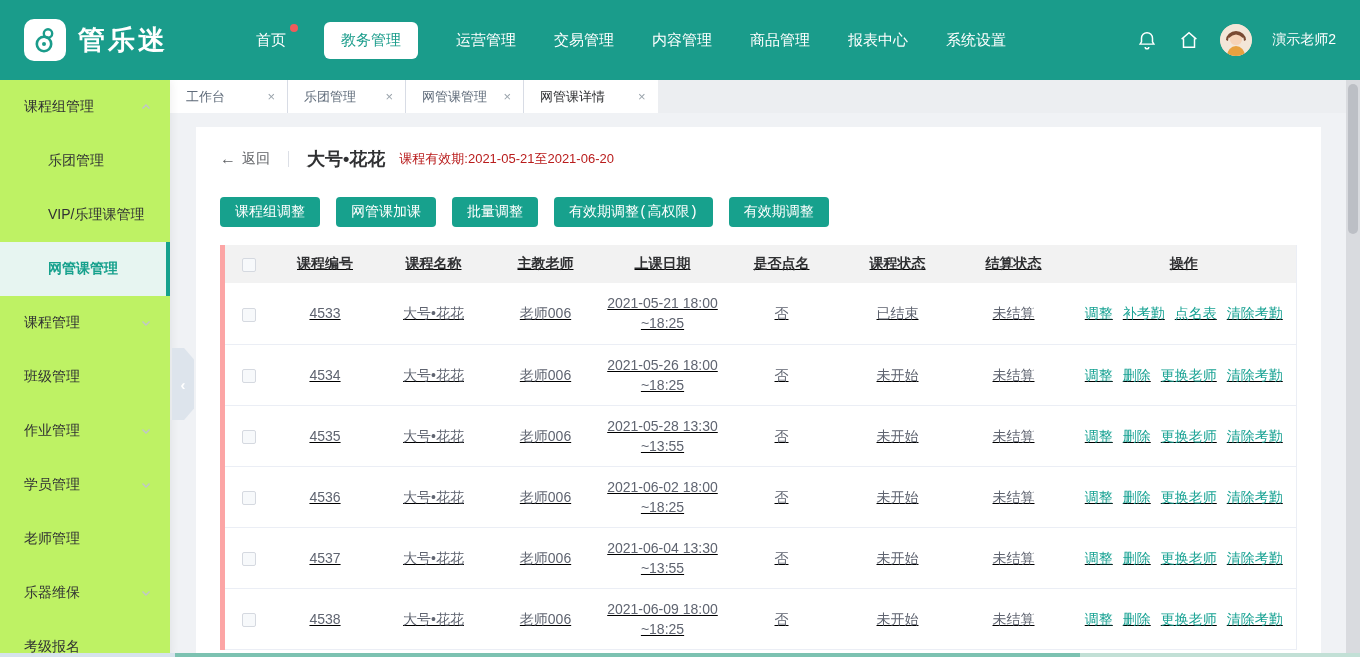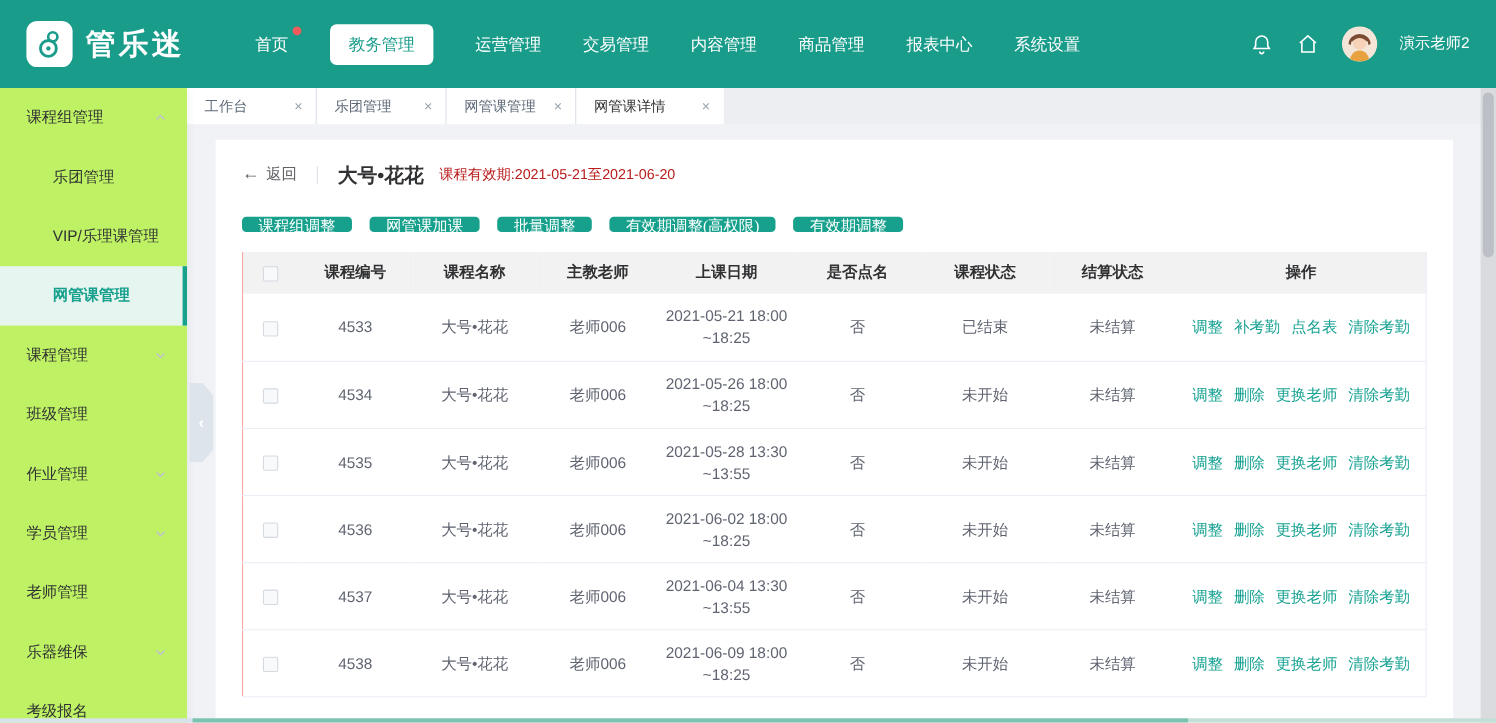--- a/index.html
+++ b/index.html
@@ -5,21 +5,21 @@
   * { margin:0; padding:0; box-sizing:border-box; }
   html,body { width:1360px; height:657px; overflow:hidden; }
   body { font-family:"Liberation Sans","DejaVu Sans",sans-serif; position:relative; background:#f0f2f5; }
 
   
   .topbar { position:absolute; left:0; top:0; width:1360px; height:80px; background:#1a9c8b;
             display:flex; align-items:center; padding:0 24px; z-index:20;gap:20px; }
   .brand { display:flex; align-items:center; gap:12px; cursor:pointer; }
   .logo-box { width:42px; height:42px; background:#fff; border-radius:10px; display:flex; align-items:center; justify-content:center; }
   .brand-text { color:#fff; font-size:27px; font-weight:bold; letter-spacing:3px; }
-  .nav { display:flex; align-items:center; margin-left:44px; gap:38px; }
+  .nav { display:flex; align-items:center; margin-left:68px; gap:38px; }
   .nav-item { position:relative; color:#fff; font-size:15px; cursor:pointer; white-space:nowrap; }
   .nav-item.active { background:#fff; color:#1a9c8b; font-weight:normal; padding:9px 17px; border-radius:6px; }
   .nav-badge { position:absolute; top:-7px; right:-12px; width:8px; height:8px; border-radius:50%; background:#f05b5b; }
   .top-right { margin-left:auto; display:flex; align-items:center; gap:20px; }
   .top-icon { display:flex; cursor:pointer; }
   .avatar { width:32px; height:32px; border-radius:50%; overflow:hidden; display:flex; background:#e9d4bd; cursor:pointer; }
   .username { color:#fff; font-size:14px; cursor:pointer; }
 
   
   .sidebar { position:absolute; left:0; top:80px; width:170px; height:577px; background:#bef264;
@@ -45,25 +45,25 @@
 
   .card { margin:14px 39px 0 26px; background:#fff; height:526px; padding:18px 24px 0 24px; overflow:hidden; }
   .detail-header { display:flex; align-items:center; height:28px; }
   .back { display:flex; align-items:center; gap:6px; color:#606266; font-size:14px; cursor:pointer; }
   .back-arrow { font-size:16px; }
   .vdiv { width:1px; height:16px; background:#dcdfe6; margin:0 18px; }
   .title { font-size:18px; font-weight:bold; color:#303133; }
   .validity { margin-left:14px; font-size:13px; color:#b91c1c; }
 
   .btn-row { margin-top:24px; display:flex; gap:16px; }
-  .btn { background:#17a18d; color:#fff; border:none; font-size:14px; padding:0 15px; height:14px;
-         border-radius:4px; cursor:pointer; font-family:Liberation Serif, serif; white-space:nowrap; }
+  .btn { background:#17a18d; color:#fff; border:none; font-size:14px; padding:0 15px; height:30px;
+         border-radius:4px; cursor:pointer; font-family:Liberation Mono, monospace; white-space:nowrap; }
 
   table { width:100%; margin-top:18px; border-collapse:collapse; table-layout:fixed;
-          border-left:1px solid #fca5a5; border-right:1px solid #ebeef5; }
+          border-left:5px solid #fca5a5; border-right:1px solid #ebeef5;text-decoration:underline; }
   th { background:#f2f2f2; height:38px; font-size:14px; color:#303133; font-weight:bold; text-align:center; }
   td { height:61px; font-size:14px; color:#5f6470; text-align:center; border-bottom:1px solid #ebeef5;
        padding:0 4px; line-height:20px; }
   td.date-cell { word-break:break-all; }
   .cb { display:inline-block; width:14px; height:14px; border:1px solid #d5d9e0; border-radius:2px;
         background:#f7f9fb; cursor:pointer; vertical-align:middle; }
   .link { color:#18a293; cursor:pointer; margin:0 5px; white-space:nowrap; }
 
   
   .scrollbar { position:absolute; right:0; top:80px; width:14px; height:577px; background:#d9dbdf; z-index:30; }

